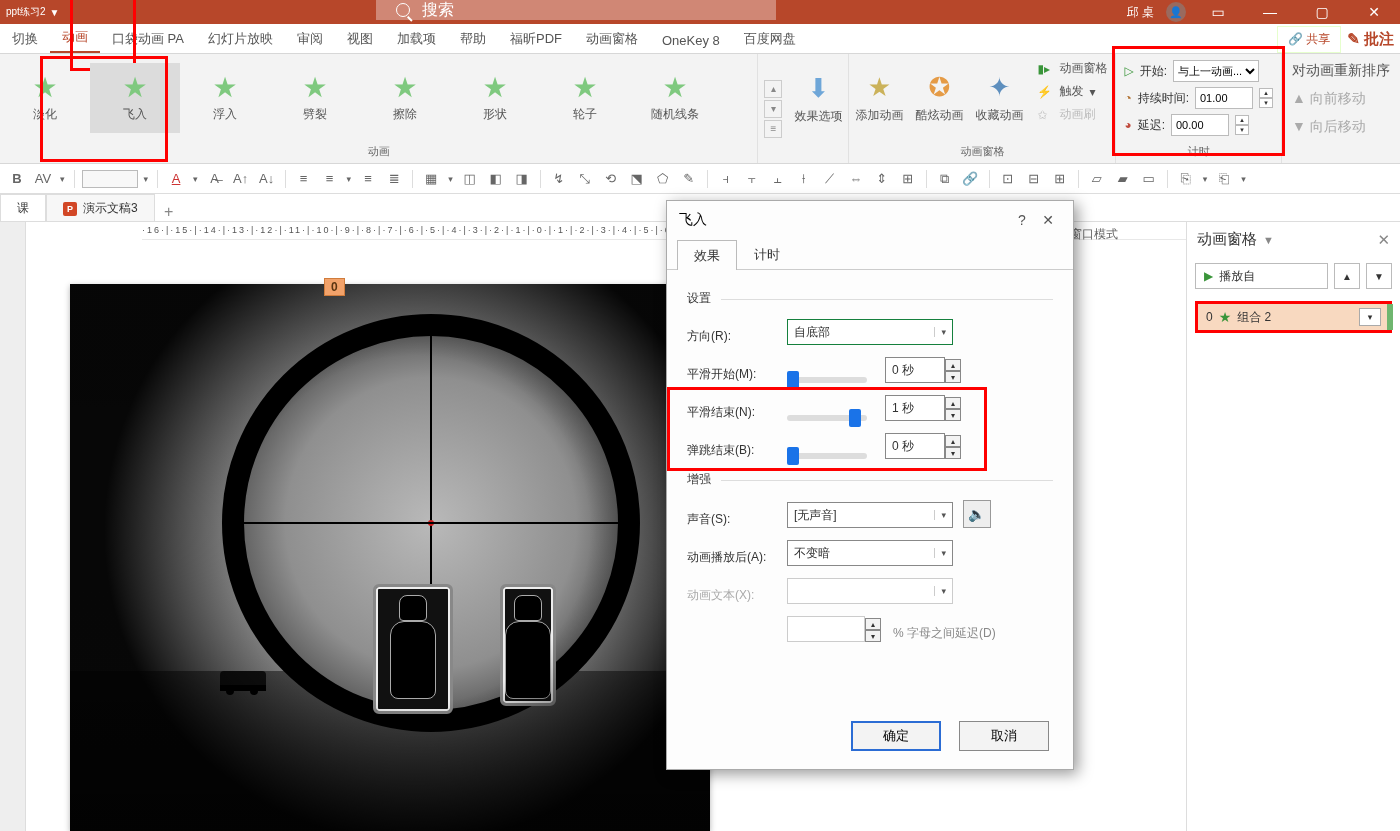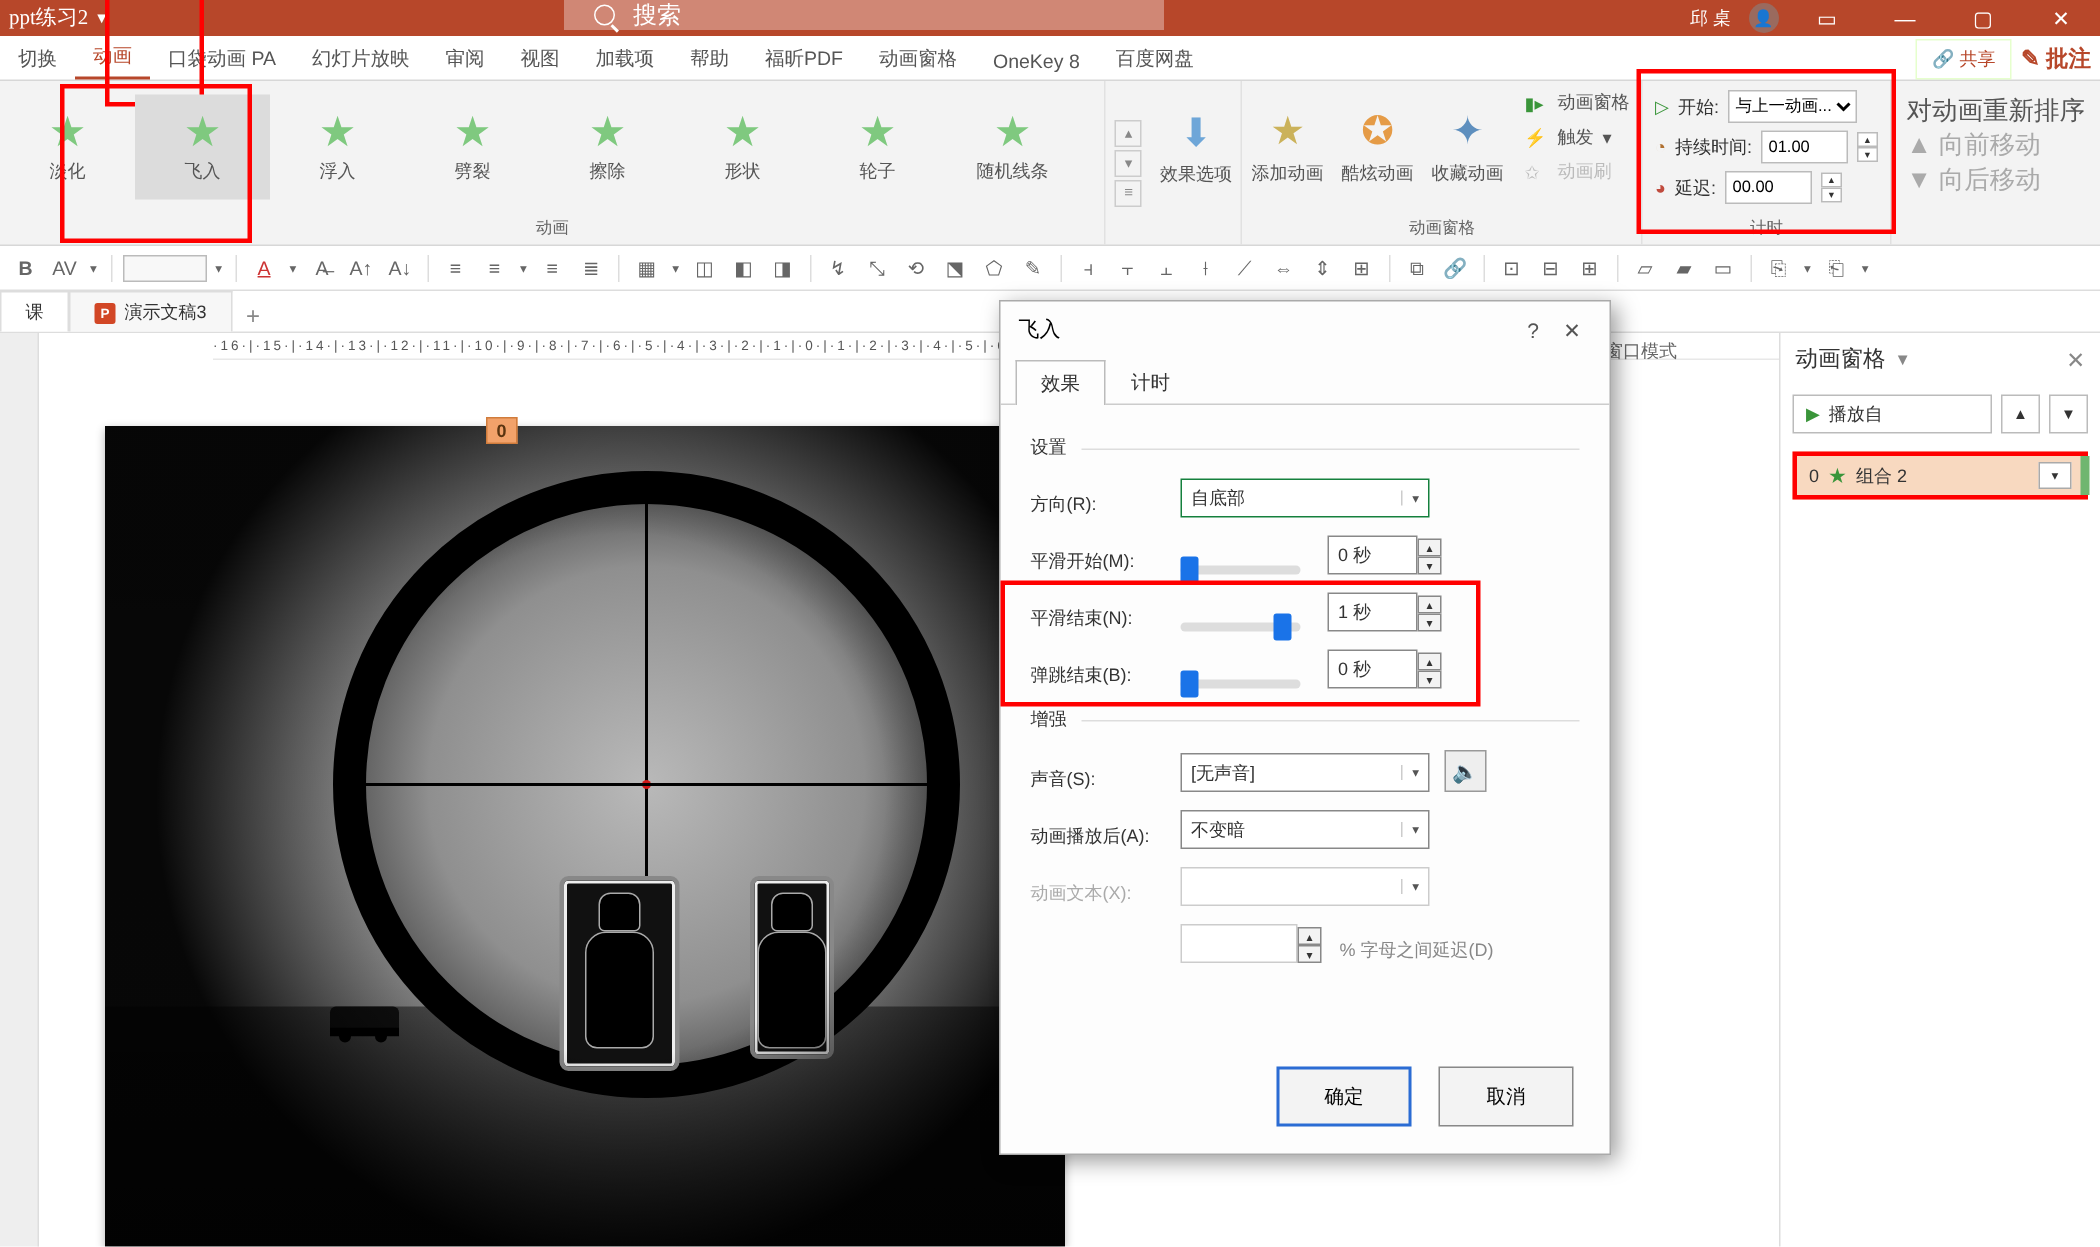--- a/index.html
+++ b/index.html
@@ -1,20 +1,20 @@
 <!DOCTYPE html>
 <html><head>
 <meta charset="utf-8">
 <style>
   * { box-sizing: border-box; margin:0; padding:0; font-family: "Microsoft YaHei", "Segoe UI", sans-serif; }
   body { width:1400px; height:831px; overflow:hidden; background:#fff; font-size:12px; color:#333; }
 
   
   .titlebar { height:24px; background:#b7472a; display:flex; align-items:center; color:#fff; position:relative; }
-  .titlebar .docname { padding-left:6px; font-size:14px;font-family:Liberation Serif, serif; }
+  .titlebar .docname { padding-left:6px; font-size:10px; }
   .titlebar .dd { margin-left:4px; font-size:10px; }
   .searchbox { position:absolute; left:376px; top:0; height:20px; width:400px; background:#d08775; display:flex; align-items:center; padding:0 8px; color:#fff; }
   .searchbox .mag { width:14px; height:14px; border:1.5px solid #fff; border-radius:50%; position:relative; }
   .searchbox .mag::after { content:""; position:absolute; width:6px; height:1.5px; background:#fff; transform:rotate(45deg); bottom:-3px; right:-4px; }
   .searchbox span { margin-left:12px; font-size:16px; }
   .titlebar .right { margin-left:auto; display:flex; align-items:center; gap:12px; padding-right:6px; }
   .titlebar .user { width:20px; height:20px; border-radius:50%; background:#9a6a5e; display:flex; align-items:center; justify-content:center; font-size:11px; }
   .titlebar .ctrl { width:40px; height:22px; display:flex; align-items:center; justify-content:center; font-size:14px; }
 
   
@@ -42,21 +42,21 @@
   .smalllist { display:flex;flex-direction:column;gap:6px;padding:6px 8px; font-size:12px;}
   .smalllist .row{display:flex;align-items:center;gap:6px;color:#555;}
   .smalllist .ic{width:16px;display:inline-block;}
   .timing { display:flex;flex-direction:column;gap:5px;padding:6px 8px;font-size:12px;}
   .timing .row{display:flex;align-items:center;gap:6px;}
   .timing select,.timing input{height:22px;font-size:11px;border:1px solid #bbb;background:#fff;}
   .timing input{width:58px;padding:0 4px;}
   .timing select{width:86px;}
   .spinbtns{display:flex;flex-direction:column;}
   .spinbtns div{width:14px;height:10px;border:1px solid #bbb;font-size:7px;display:flex;align-items:center;justify-content:center;background:#fff;}
-  .reorder{display:flex;flex-direction:column;padding:8px 10px;font-size:17px;color:#aaa;}
+  .reorder{display:flex;flex-direction:column;gap:10px;padding:8px 10px;font-size:14px;color:#aaa;}
 
   
   .toolbar2{height:30px;border-bottom:1px solid #ddd;display:flex;align-items:center;gap:4px;padding:0 6px;background:#fff;}
   .toolbar2 .sep{width:1px;height:18px;background:#ddd;margin:0 3px;}
   .toolbar2 .btn{width:22px;height:22px;display:flex;align-items:center;justify-content:center;color:#666;font-size:13px;}
   .toolbar2 .colorbox{width:56px;height:18px;border:1px solid #bbb;background:#f8f8f8;display:flex;align-items:center;}
   .toolbar2 .ddarr{font-size:9px;color:#666;padding:0 2px;}
 
   
   .doctabs{height:28px;border-bottom:1px solid #ddd;display:flex;align-items:flex-end;background:#fff;}
@@ -105,21 +105,21 @@
   .fldrow .combo{flex:0 0 166px;height:26px;border:1px solid #888;display:flex;align-items:center;padding:0 6px;font-size:12px;background:#fff;}
   .fldrow .combo .dd{margin-left:auto;font-size:9px;color:#555;border-left:1px solid #ccc;padding-left:6px;}
   .fldrow .slider{flex:0 0 80px;height:6px;background:#ddd;border-radius:3px;position:relative;margin-right:18px;}
   .fldrow .slider .thumb{position:absolute;top:-6px;width:12px;height:18px;background:#1a73e8;border-radius:2px;}
   .fldrow .spinval{width:60px;height:26px;border:1px solid #888;padding:0 6px;display:flex;align-items:center;font-size:12px;background:#fff;}
   .fldrow .spin{display:flex;flex-direction:column;}
   .fldrow .spin div{width:16px;height:12px;border:1px solid #888;font-size:8px;display:flex;align-items:center;justify-content:center;background:#f3f3f3;}
   .sndbtn{margin-left:10px;width:28px;height:28px;border:1px solid #999;display:flex;align-items:center;justify-content:center;font-size:14px;background:#eee;}
   .redframe1{position:absolute;border:3px solid #f00;pointer-events:none;}
   .dlg-buttons{position:absolute;bottom:18px;right:24px;display:flex;gap:18px;}
-  .dlg-buttons button{width:90px;height:40px;border:1px solid #888;background:#f3f3f3;font-size:13px;}
+  .dlg-buttons button{width:90px;height:30px;border:1px solid #888;background:#f3f3f3;font-size:13px;}
   .dlg-buttons button.primary{border:2px solid #2b6cd4;}
 
   .multiview{position:absolute;right:0;top:0;font-size:12px;color:#666;padding:4px 10px;}
 
   
   .apane{width:214px;border-left:1px solid #ddd;background:#fff;display:flex;flex-direction:column;}
   .apane .aphead{display:flex;align-items:center;padding:8px 10px;font-size:15px;color:#333;font-weight:500;}
   .apane .aphead .x{margin-left:auto;color:#888;}
   .apane .aphead .dd{margin-left:6px;color:#888;font-size:11px;}
   .apane .playrow{display:flex;gap:6px;padding:6px 8px;}

